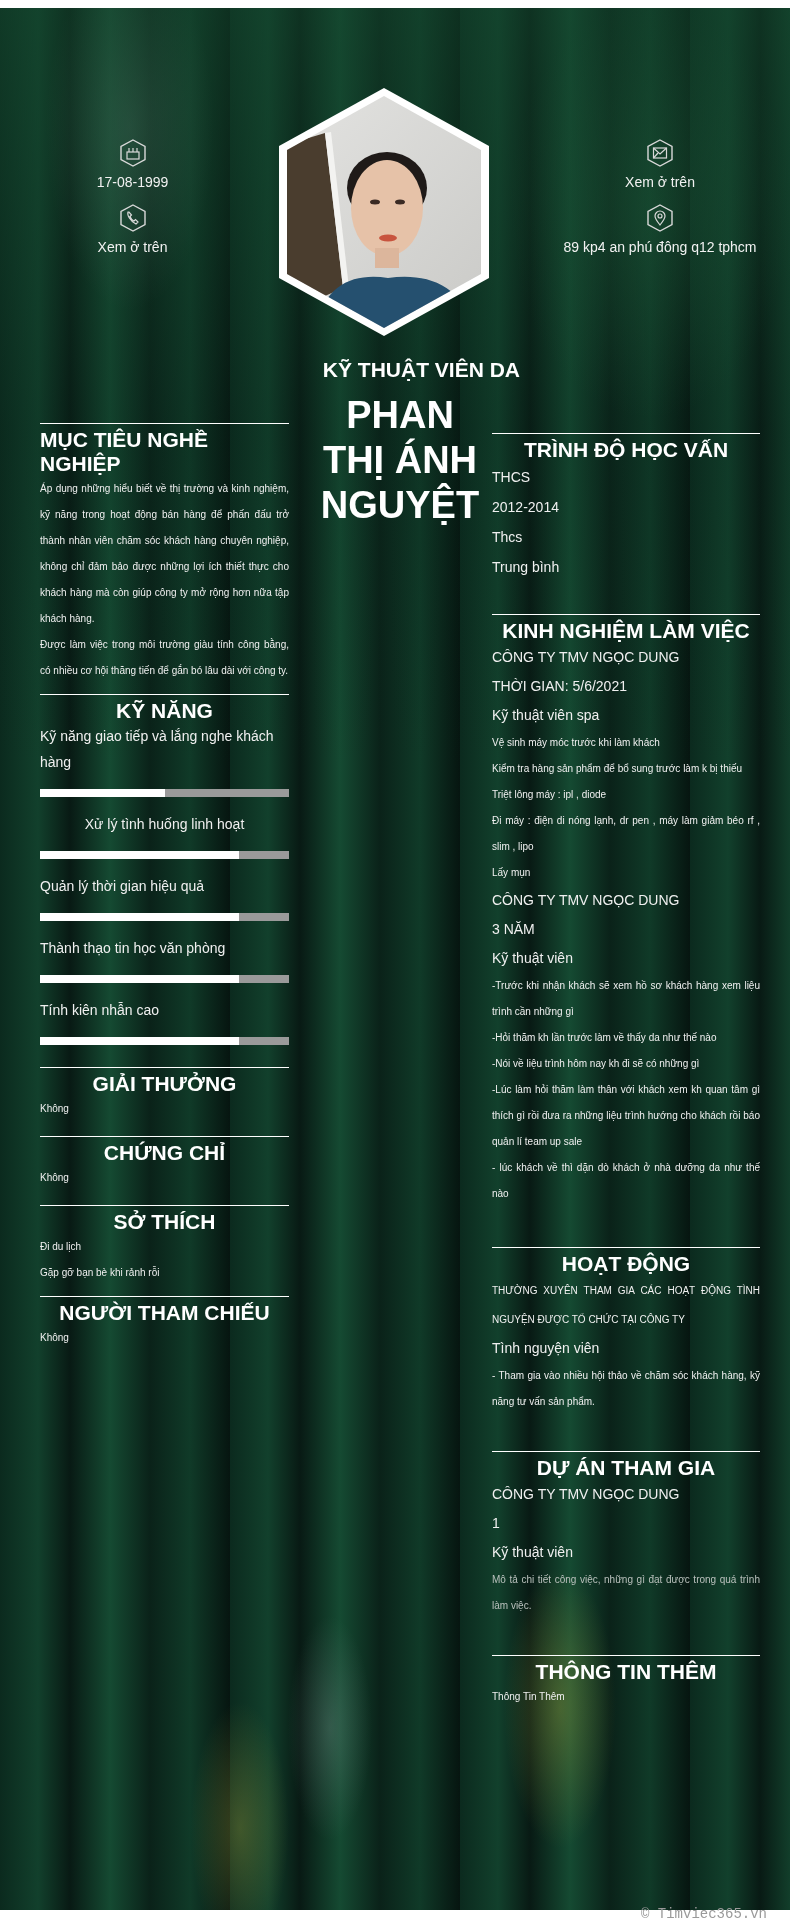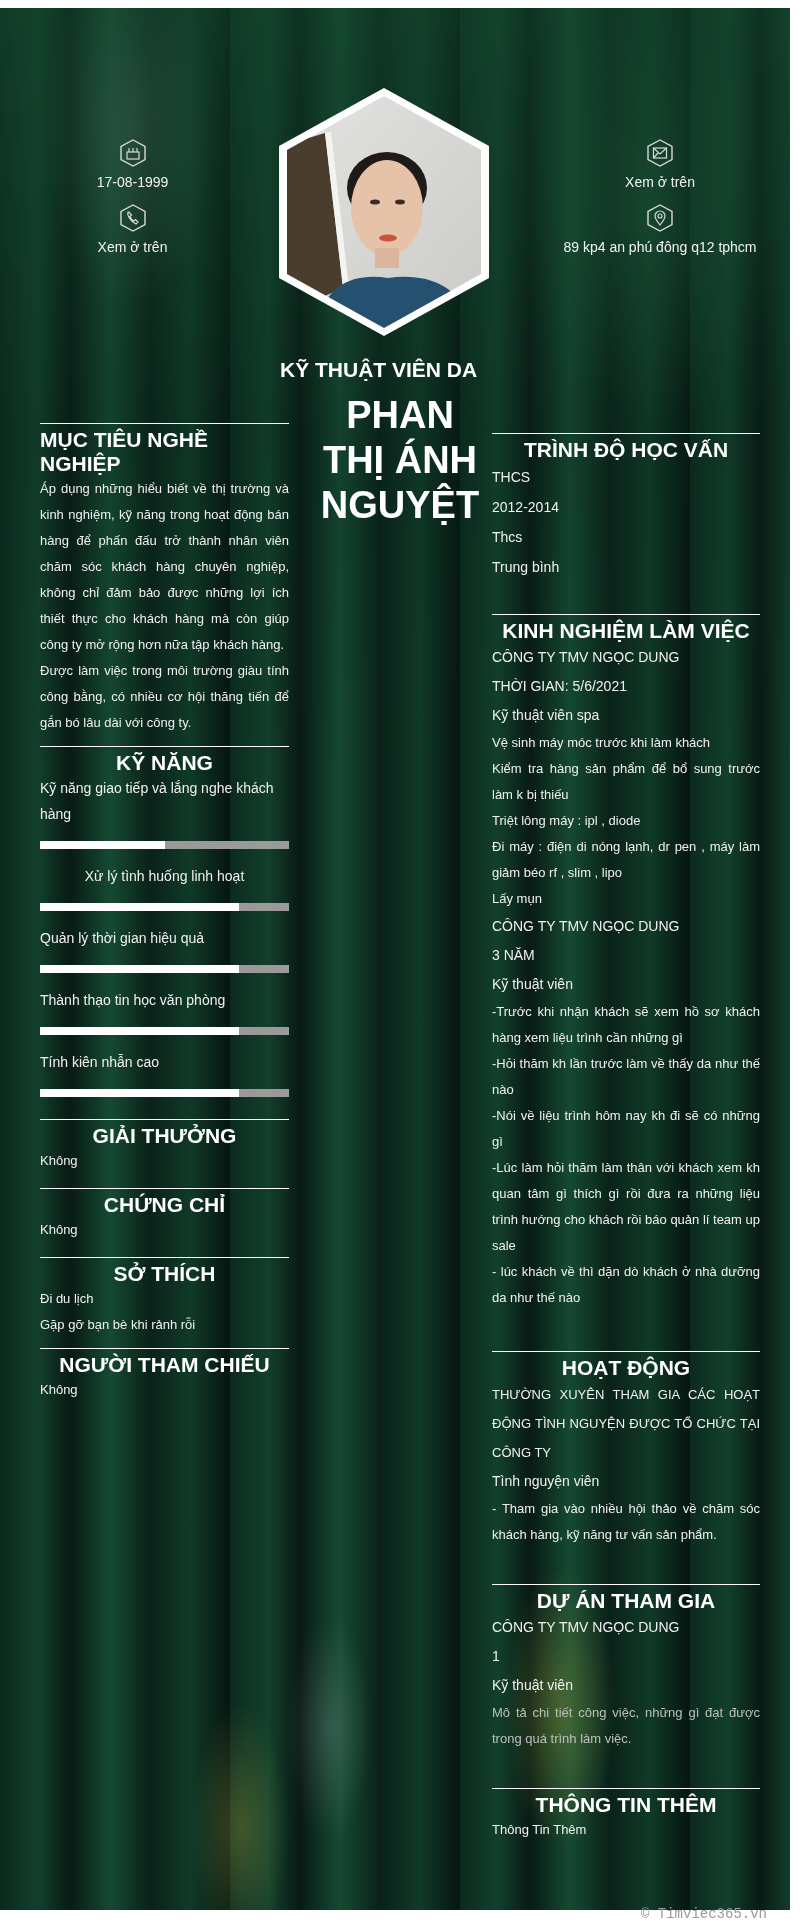--- a/index.html
+++ b/index.html
@@ -21,29 +21,29 @@
         #0b2a1e 0px, #12402c 38px, #081a14 70px, #154a32 110px, #0a2219 150px, #103a28 190px, #061510 230px),
       linear-gradient(180deg, #1a4a34 0%, #0c2b1f 30%, #0a2219 60%, #0f3322 100%);
   }
   .cv::before {
     content:""; position:absolute; inset:0;
     background: linear-gradient(180deg, rgba(20,70,45,0.55) 0%, rgba(10,40,28,0.25) 22%, rgba(0,0,0,0) 40%);
   }
   .contact { position:absolute; text-align:center; font-size:14px; color:#f2f2f2; }
   .contact .icon { display:block; margin:0 auto 6px; width:30px; height:30px; }
   .photo-wrap { position:absolute; left:275px; top:80px; width:218px; height:248px; }
-  .title-job { position:absolute; left:280px; top:350px; width:240px; text-align:left; font-size:21px; font-weight:bold; }
+  .title-job { position:absolute; left:280px; top:350px; width:240px; text-align:right; font-size:21px; font-weight:bold; }
   .name { position:absolute; left:300px; top:385px; width:200px; text-align:center; font-size:38px; line-height:45px; font-weight:bold; }
   .col { position:absolute; }
   .col-left { left:40px; width:249px; top:415px; }
   .col-right { left:492px; width:268px; top:425px; }
   .section { border-top:1px solid #ffffff; padding-top:4px; }
   .sec-title { font-size:21px; font-weight:bold; text-align:center; line-height:24px; margin:0; }
   .sec-title.left { text-align:left; }
-  .txt { font-size:13px; line-height:26px; color:#f0f0f0; text-align:justify; }
+  .txt { font-size:10px; line-height:26px; color:#f0f0f0; text-align:justify; }
   .line { font-size:14px; line-height:29px; color:#f0f0f0; }
   .muted { color:#b9c0bc; }
   .skill-name { font-size:14px; line-height:26px; color:#f0f0f0; margin-top:10px; }
   .bar { height:8px; background:#9a9a9a; margin-top:14px; position:relative; }
   .bar .fill { position:absolute; left:0; top:0; bottom:0; background:#ffffff; }
   .watermark { position:absolute; right:33px; top:1906px; font-family:"Liberation Mono", monospace; font-size:14px; color:#9a9a9a; }
 </style>
 </head>
 <body>
 

